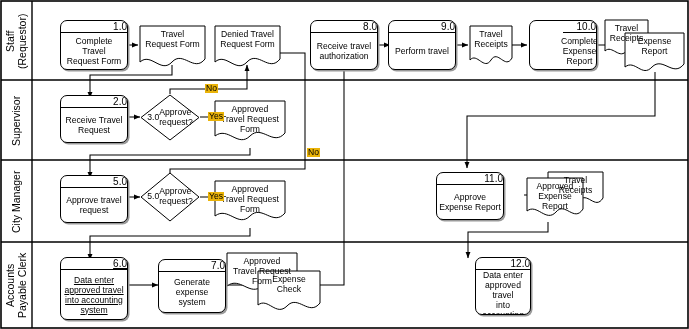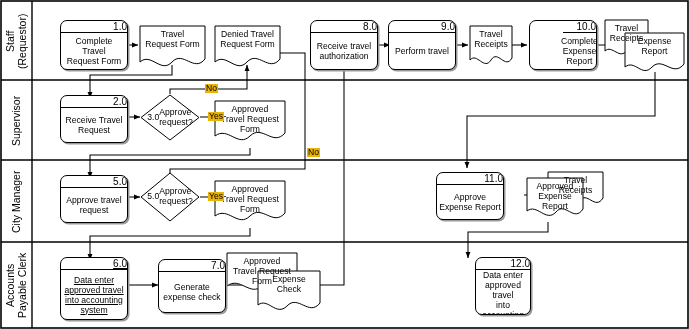--- a/index.html
+++ b/index.html
@@ -313,21 +313,21 @@
     <div class="pid">6.0</div>
     <div class="pbody">Data enter
 approved travel
 into accounting
 system</div>
   </div>
 
   <div class="node proc" style="left:158px; top:259px; width:68px; height:54px;">
     <div class="pid">7.0</div>
     <div class="pbody">Generate
-expense check</div>
+expense system</div>
   </div>
 
   <div class="doc" style="left:227px; top:253px; width:70px; height:46px;">
     <div class="dctext">Approved
 Travel Request
 Form</div>
   </div>
 
   <div class="doc" style="left:258px; top:271px; width:62px; height:46px;">
     <div class="dctext">Expense

